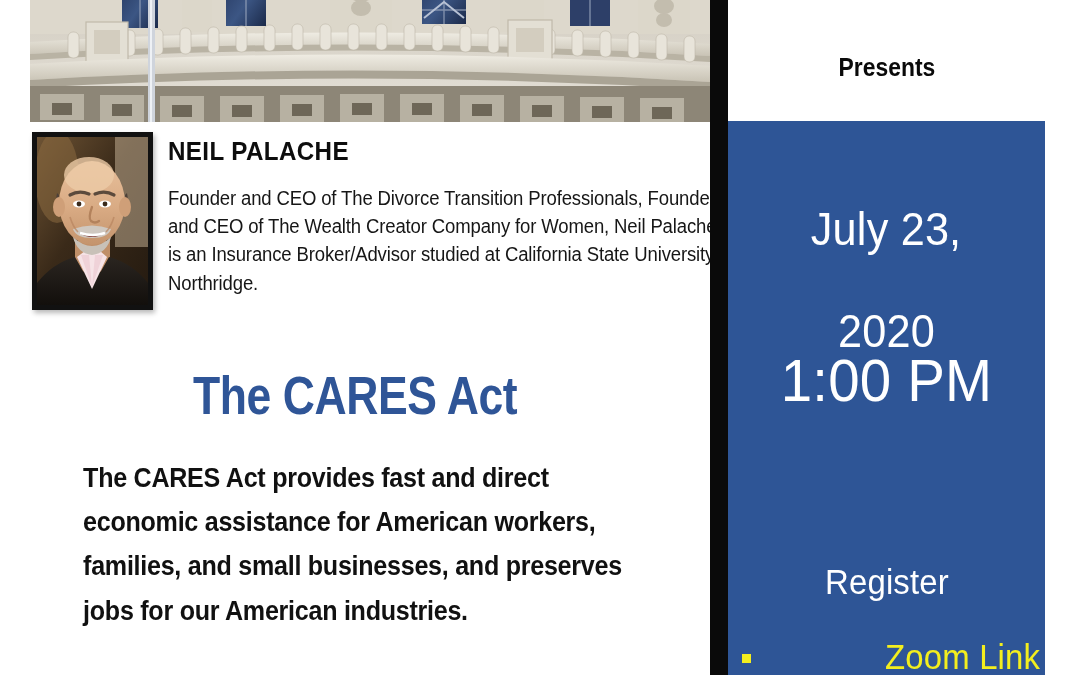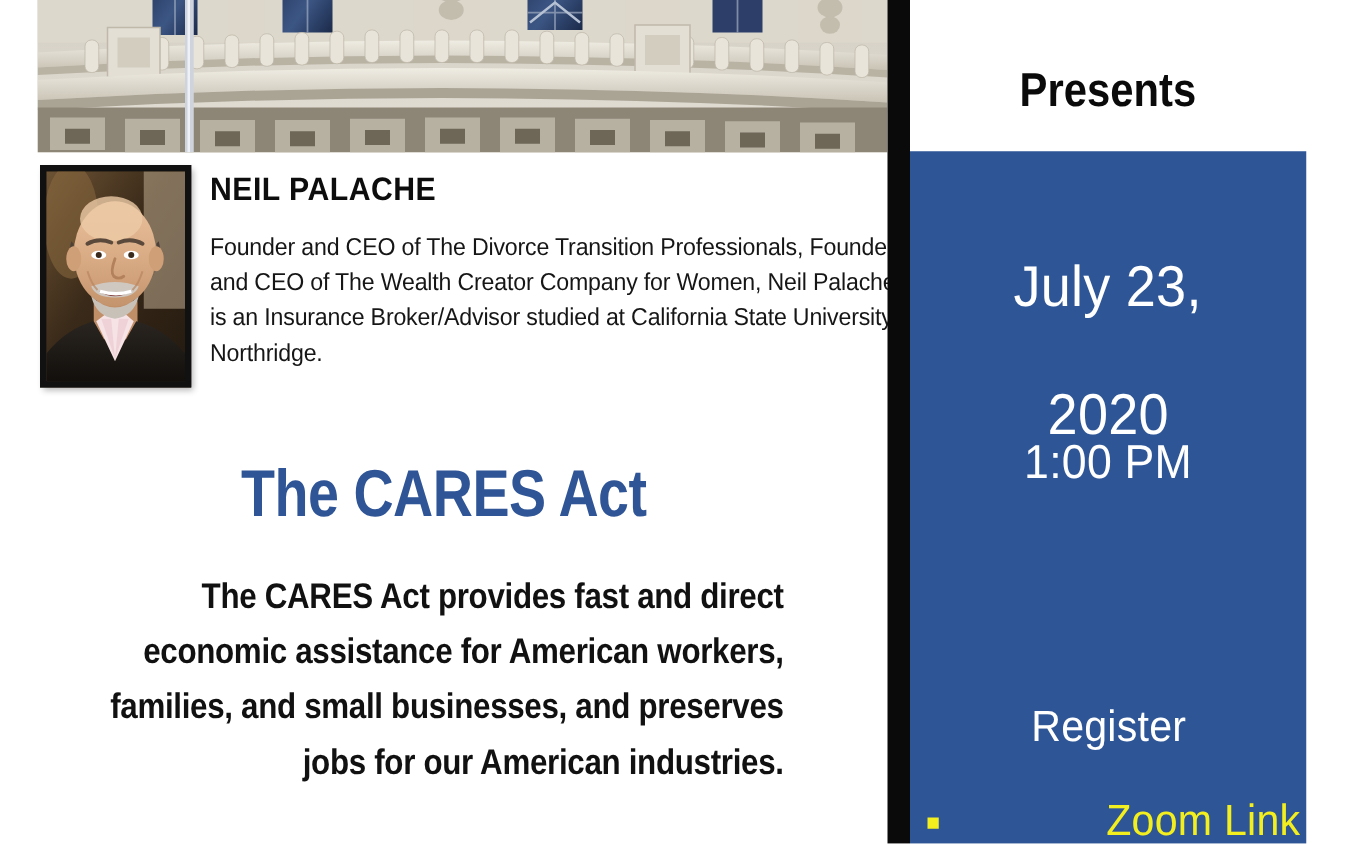--- a/index.html
+++ b/index.html
@@ -90,21 +90,21 @@
     line-height:1.05;
     color:#2f5597;
     letter-spacing:-0.5px;
   }
   #cares-title span { display:inline-block; transform:scaleX(0.84); transform-origin:center; }
 
   #cares-body {
     position:absolute;
     left:46px; top:455px;
     width:618px;
-    text-align:right;
+    text-align:left;
     font-family:"Liberation Sans", sans-serif;
     font-weight:bold;
     font-size:28.5px;
     line-height:1.55;
     color:#111111;
     letter-spacing:-0.3px;
   }
   #cares-body span { display:inline-block; transform:scaleX(0.88); transform-origin:center; }
 
   
@@ -122,21 +122,21 @@
     width:317px; height:675px;
     background:#ffffff;
   }
   #presents {
     position:absolute;
     left:0; top:52px;
     width:317px;
     text-align:center;
     font-family:"Liberation Sans", sans-serif;
     font-weight:bold;
-    font-size:38px;
+    font-size:26px;
     color:#0a0a0a;
     letter-spacing:0px;
   }
   #presents span { display:inline-block; transform:scaleX(0.88); transform-origin:center; }
 
   #blue-panel {
     position:absolute;
     left:0; top:121px;
     width:317px; height:554px;
     background:#2e5596;
@@ -153,21 +153,21 @@
   #date-line-1 {
     position:absolute; left:0; top:85px; width:317px;
     font-size:46px; line-height:1.0;
   }
   #date-line-2 {
     position:absolute; left:0; top:145px; width:317px;
     font-size:46px; line-height:1.0;margin-top:42px;
   }
   #time-line {
     position:absolute; left:0; top:230px; width:317px;
-    font-size:38px; line-height:1.0;
+    font-size:60px; line-height:1.0;
   }
   #webinar-line {
     position:absolute; left:0; top:375px; width:317px;
     font-size:35px; line-height:1.0;
   }
   #register-line {
     position:absolute; left:0; top:443px; width:317px;
     font-size:35px; line-height:1.0;
   }
   #zoom-link-row {

